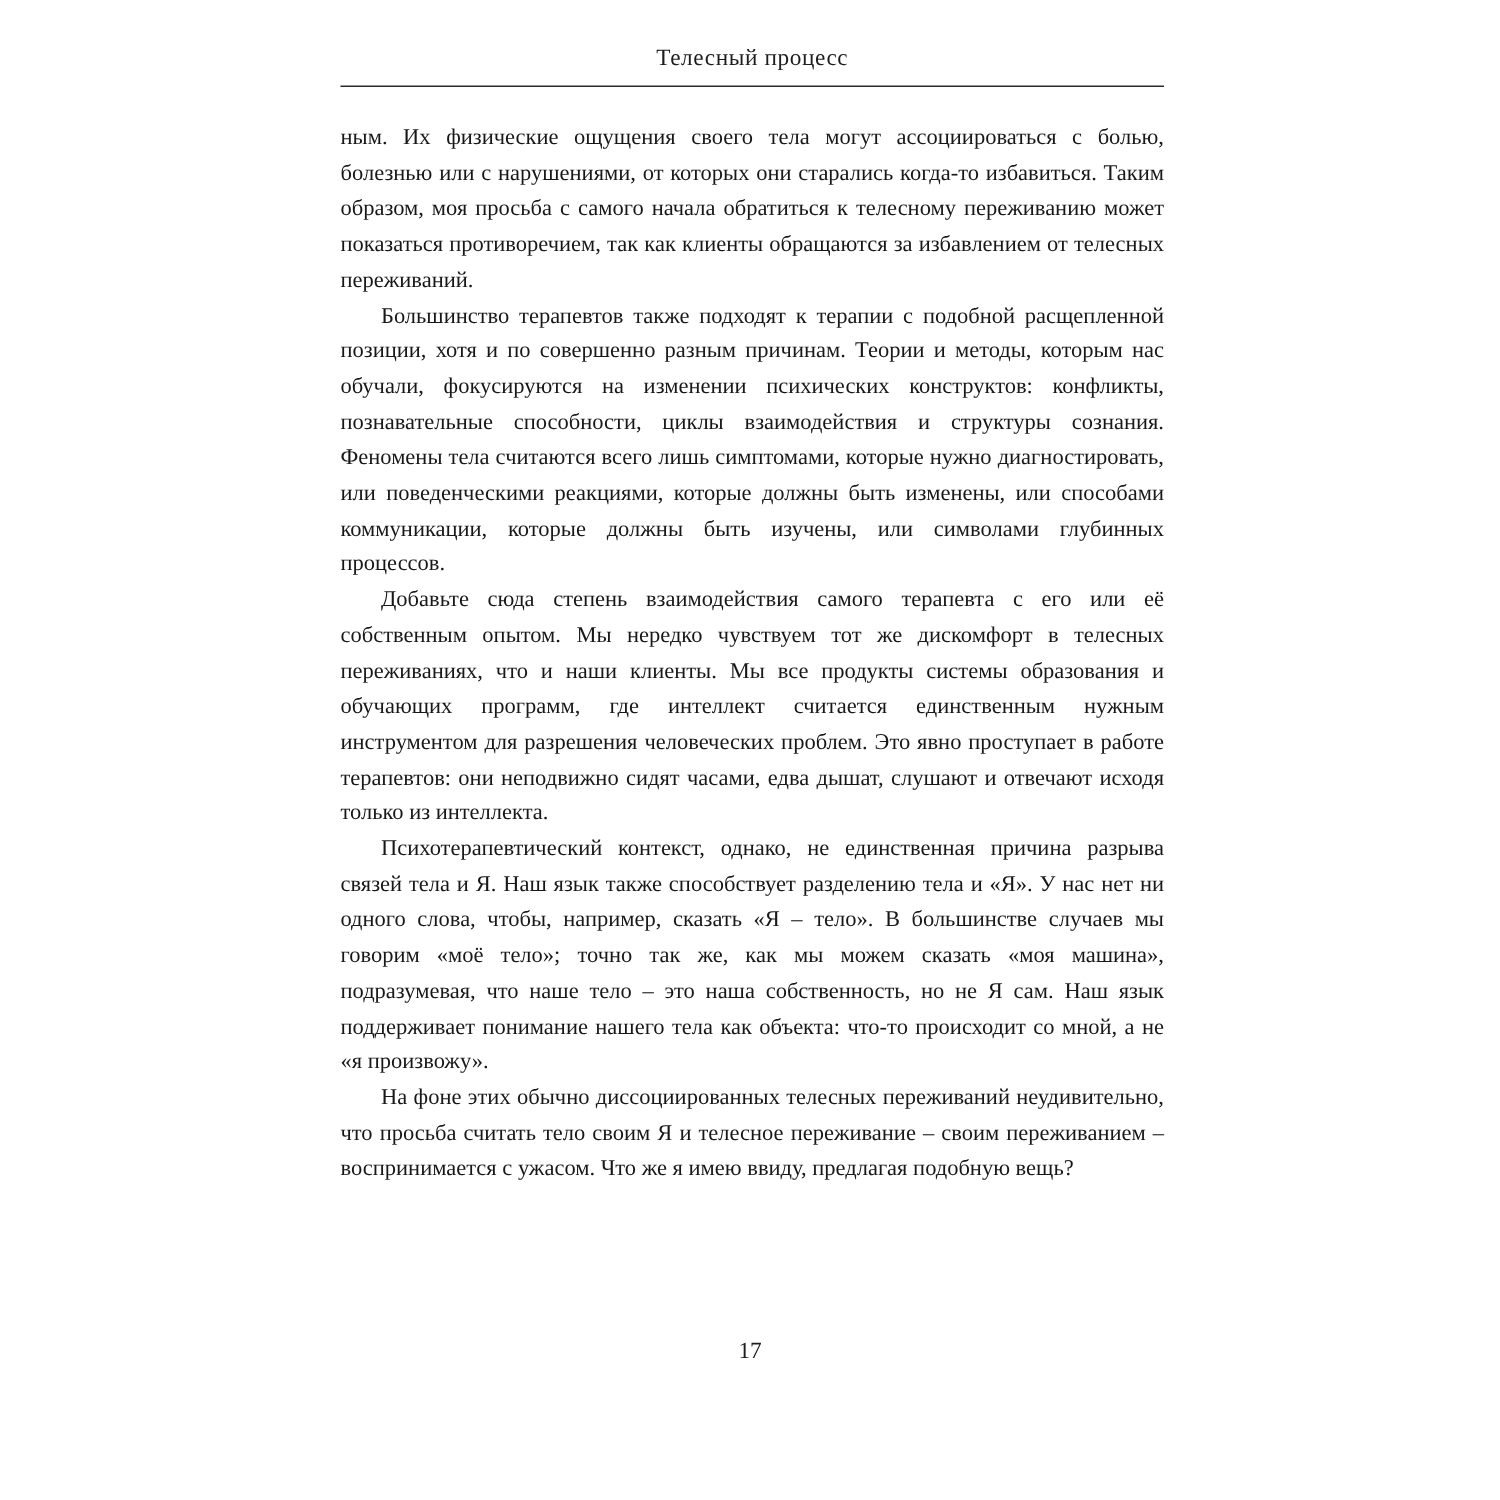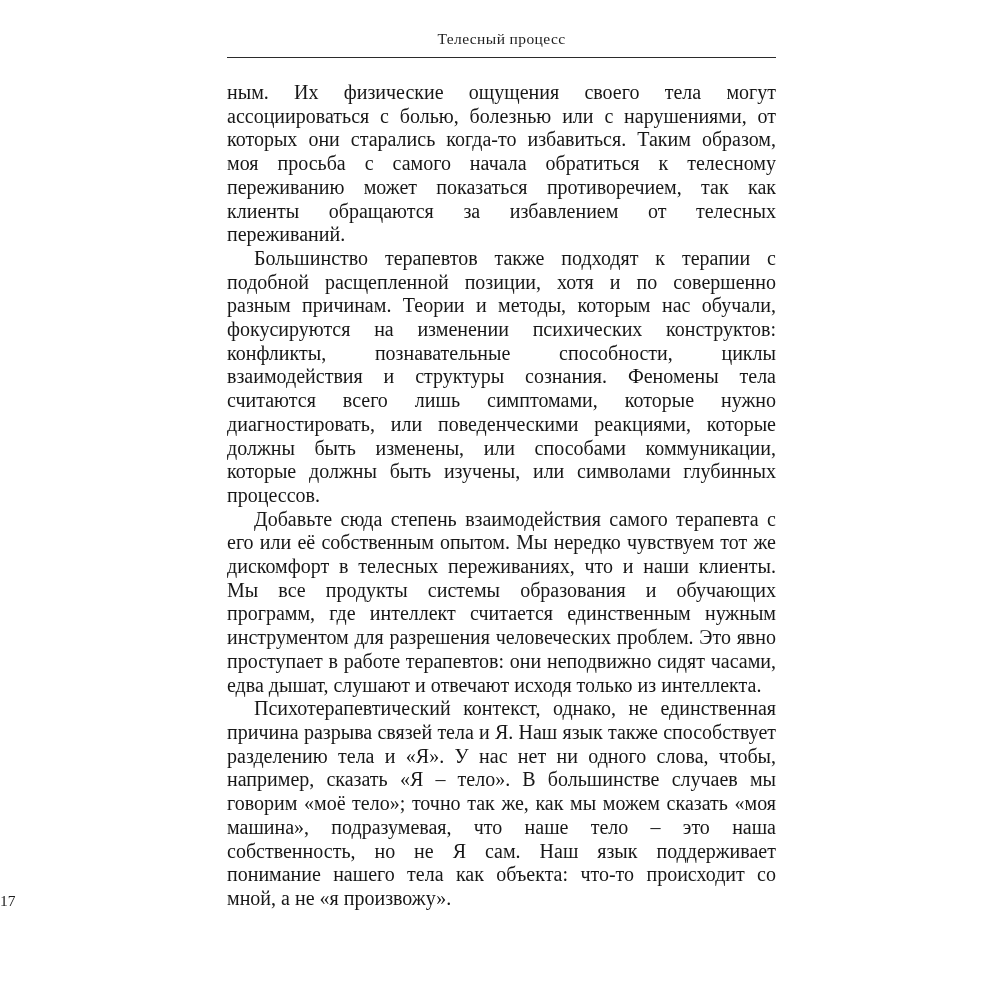--- a/index.html
+++ b/index.html
@@ -32,54 +32,55 @@
     color: #1d1d1d;
     letter-spacing: 0.4px;
   }
   .head-rule {
     margin-top: 9px;
     border-bottom: 1.3px solid #2b2b2b;
     height: 0;
   }
   .body-text {
     margin-top: 23px;
-    font-size: 20px;
+    font-size: 15px;
     line-height: 23.7px;
     color: #171717;
     text-align: justify;
   }
   .body-text p {
     margin: 0;
     padding: 0;
   }
   .body-text p.indent {
     text-indent: 27px;
   }
   .italic {
   }
   .folio {
     position: absolute;
     left: 0;
     right: 0;
     bottom: 42px;
-    text-align: left;
+    text-align: center;
     font-size: 15.5px;
     color: #1d1d1d;
   }
 </style>
 </head>
 <body>
 
 <div class="page">
   <div class="content">
     <div class="running-head">
       <div class="head-title">Телесный процесс</div>
       <div class="head-rule"></div>
     </div>
     <div class="body-text">
         <p><span>ным. Их физические ощущения своего тела могут ассоциироваться с болью, болезнью или с нарушениями, от которых они старались когда-то избавиться. Таким образом, моя просьба с самого начала обратиться к телесному переживанию может показаться противоречием, так как клиенты обращаются за избавлением от телесных переживаний.</span></p>
         <p class="indent"><span>Большинство терапевтов также подходят к терапии с подобной расщепленной позиции, хотя и по совершенно разным причинам. Теории и методы, которым нас обучали, фокусируются на изменении психических конструктов: конфликты, познавательные способности, циклы взаимодействия и структуры сознания. Феномены тела считаются всего лишь симптомами, которые нужно диагностировать, или поведенческими реакциями, которые должны быть изменены, или способами коммуникации, которые должны быть изучены, или символами глубинных процессов.</span></p>
         <p class="indent"><span>Добавьте сюда степень взаимодействия самого терапевта с его или её собственным опытом. Мы нередко чувствуем тот же дискомфорт в телесных переживаниях, что и наши клиенты. Мы все продукты системы образования и обучающих программ, где интеллект считается единственным нужным инструментом для разрешения человеческих проблем. Это явно проступает в работе терапевтов: они неподвижно сидят часами, едва дышат, слушают и отвечают исходя только из интеллекта.</span></p>
         <p class="indent"><span>Психотерапевтический контекст, однако, не единственная причина разрыва связей тела и Я. Наш язык также способствует разделению тела и «Я». У нас нет ни одного слова, чтобы, например, сказать «Я – тело». В большинстве случаев мы говорим «моё тело»; точно так же, как мы можем сказать «моя машина», подразумевая, что наше тело – это наша собственность, но не </span><span class="italic">Я сам</span><span>. Наш язык поддерживает понимание нашего тела как объекта: что-то происходит со мной, а не «я произвожу».</span></p>
+        <p class="indent"><span>На фоне этих обычно диссоциированных телесных переживаний неудивительно, что просьба считать тело своим Я и телесное переживание – своим переживанием – воспринимается с ужасом. Что же я имею ввиду, предлагая подобную вещь?</span></p>
       </div>
   </div>
   <div class="folio">17</div>
 </div>
 
 </body></html>

